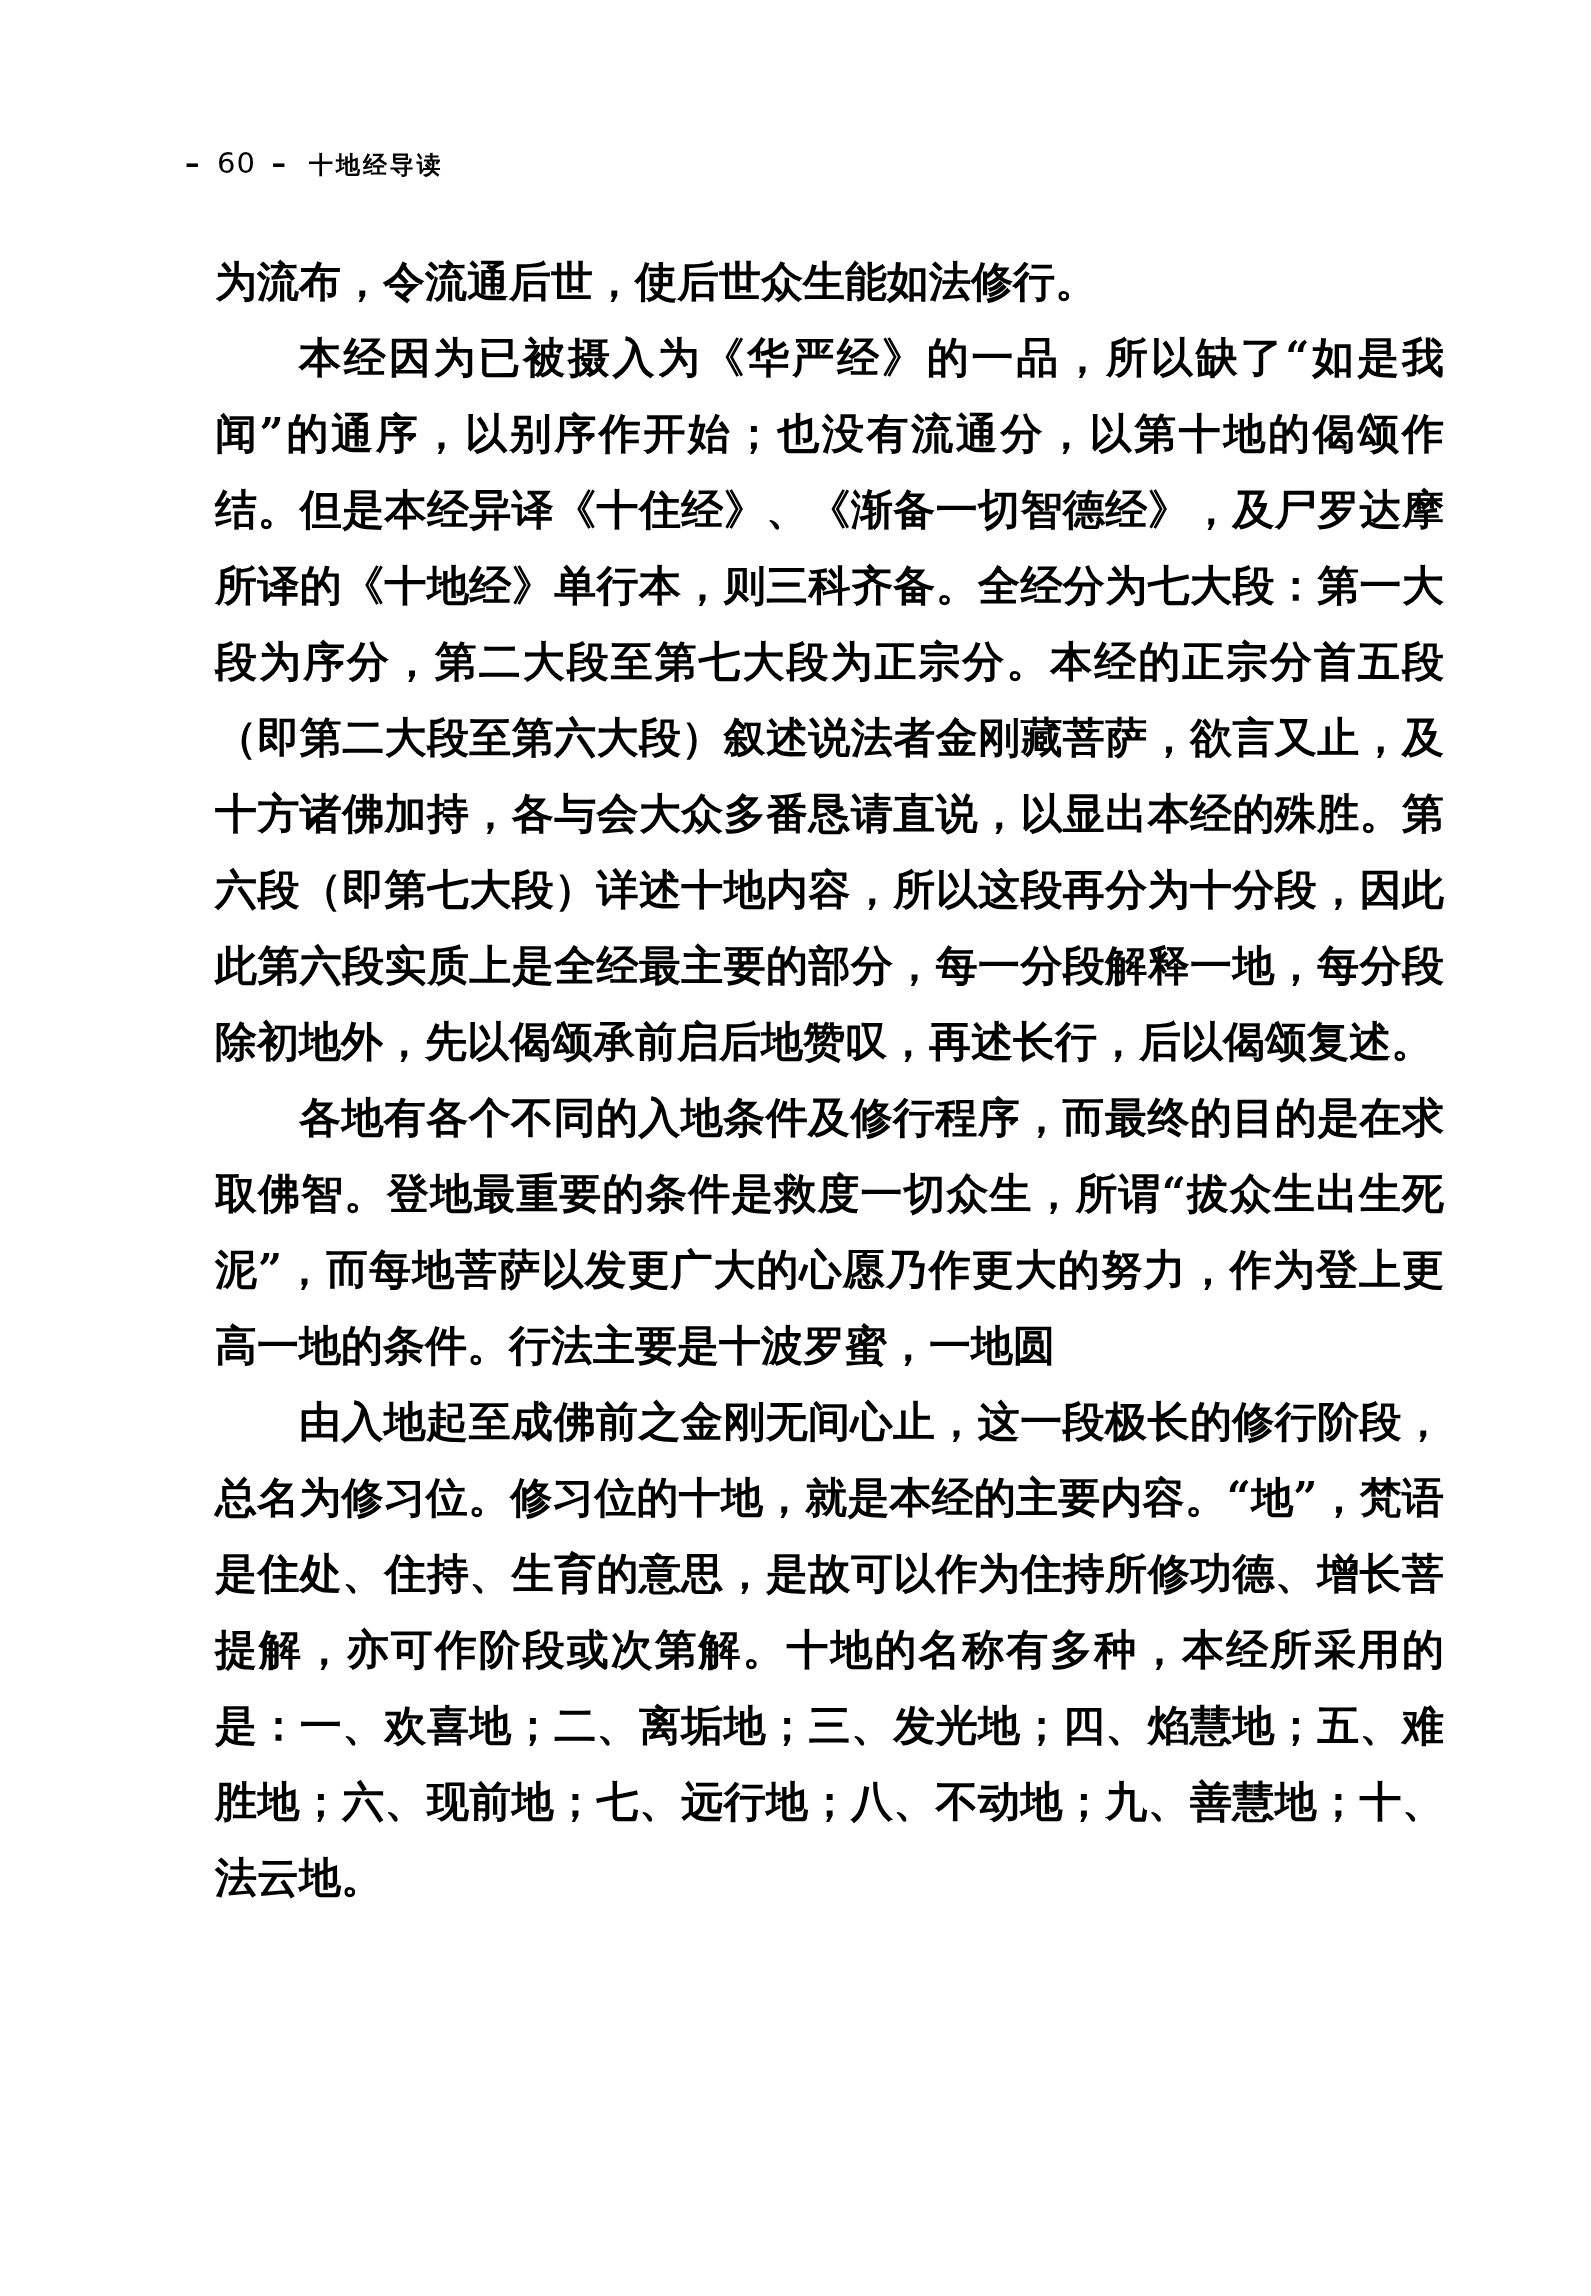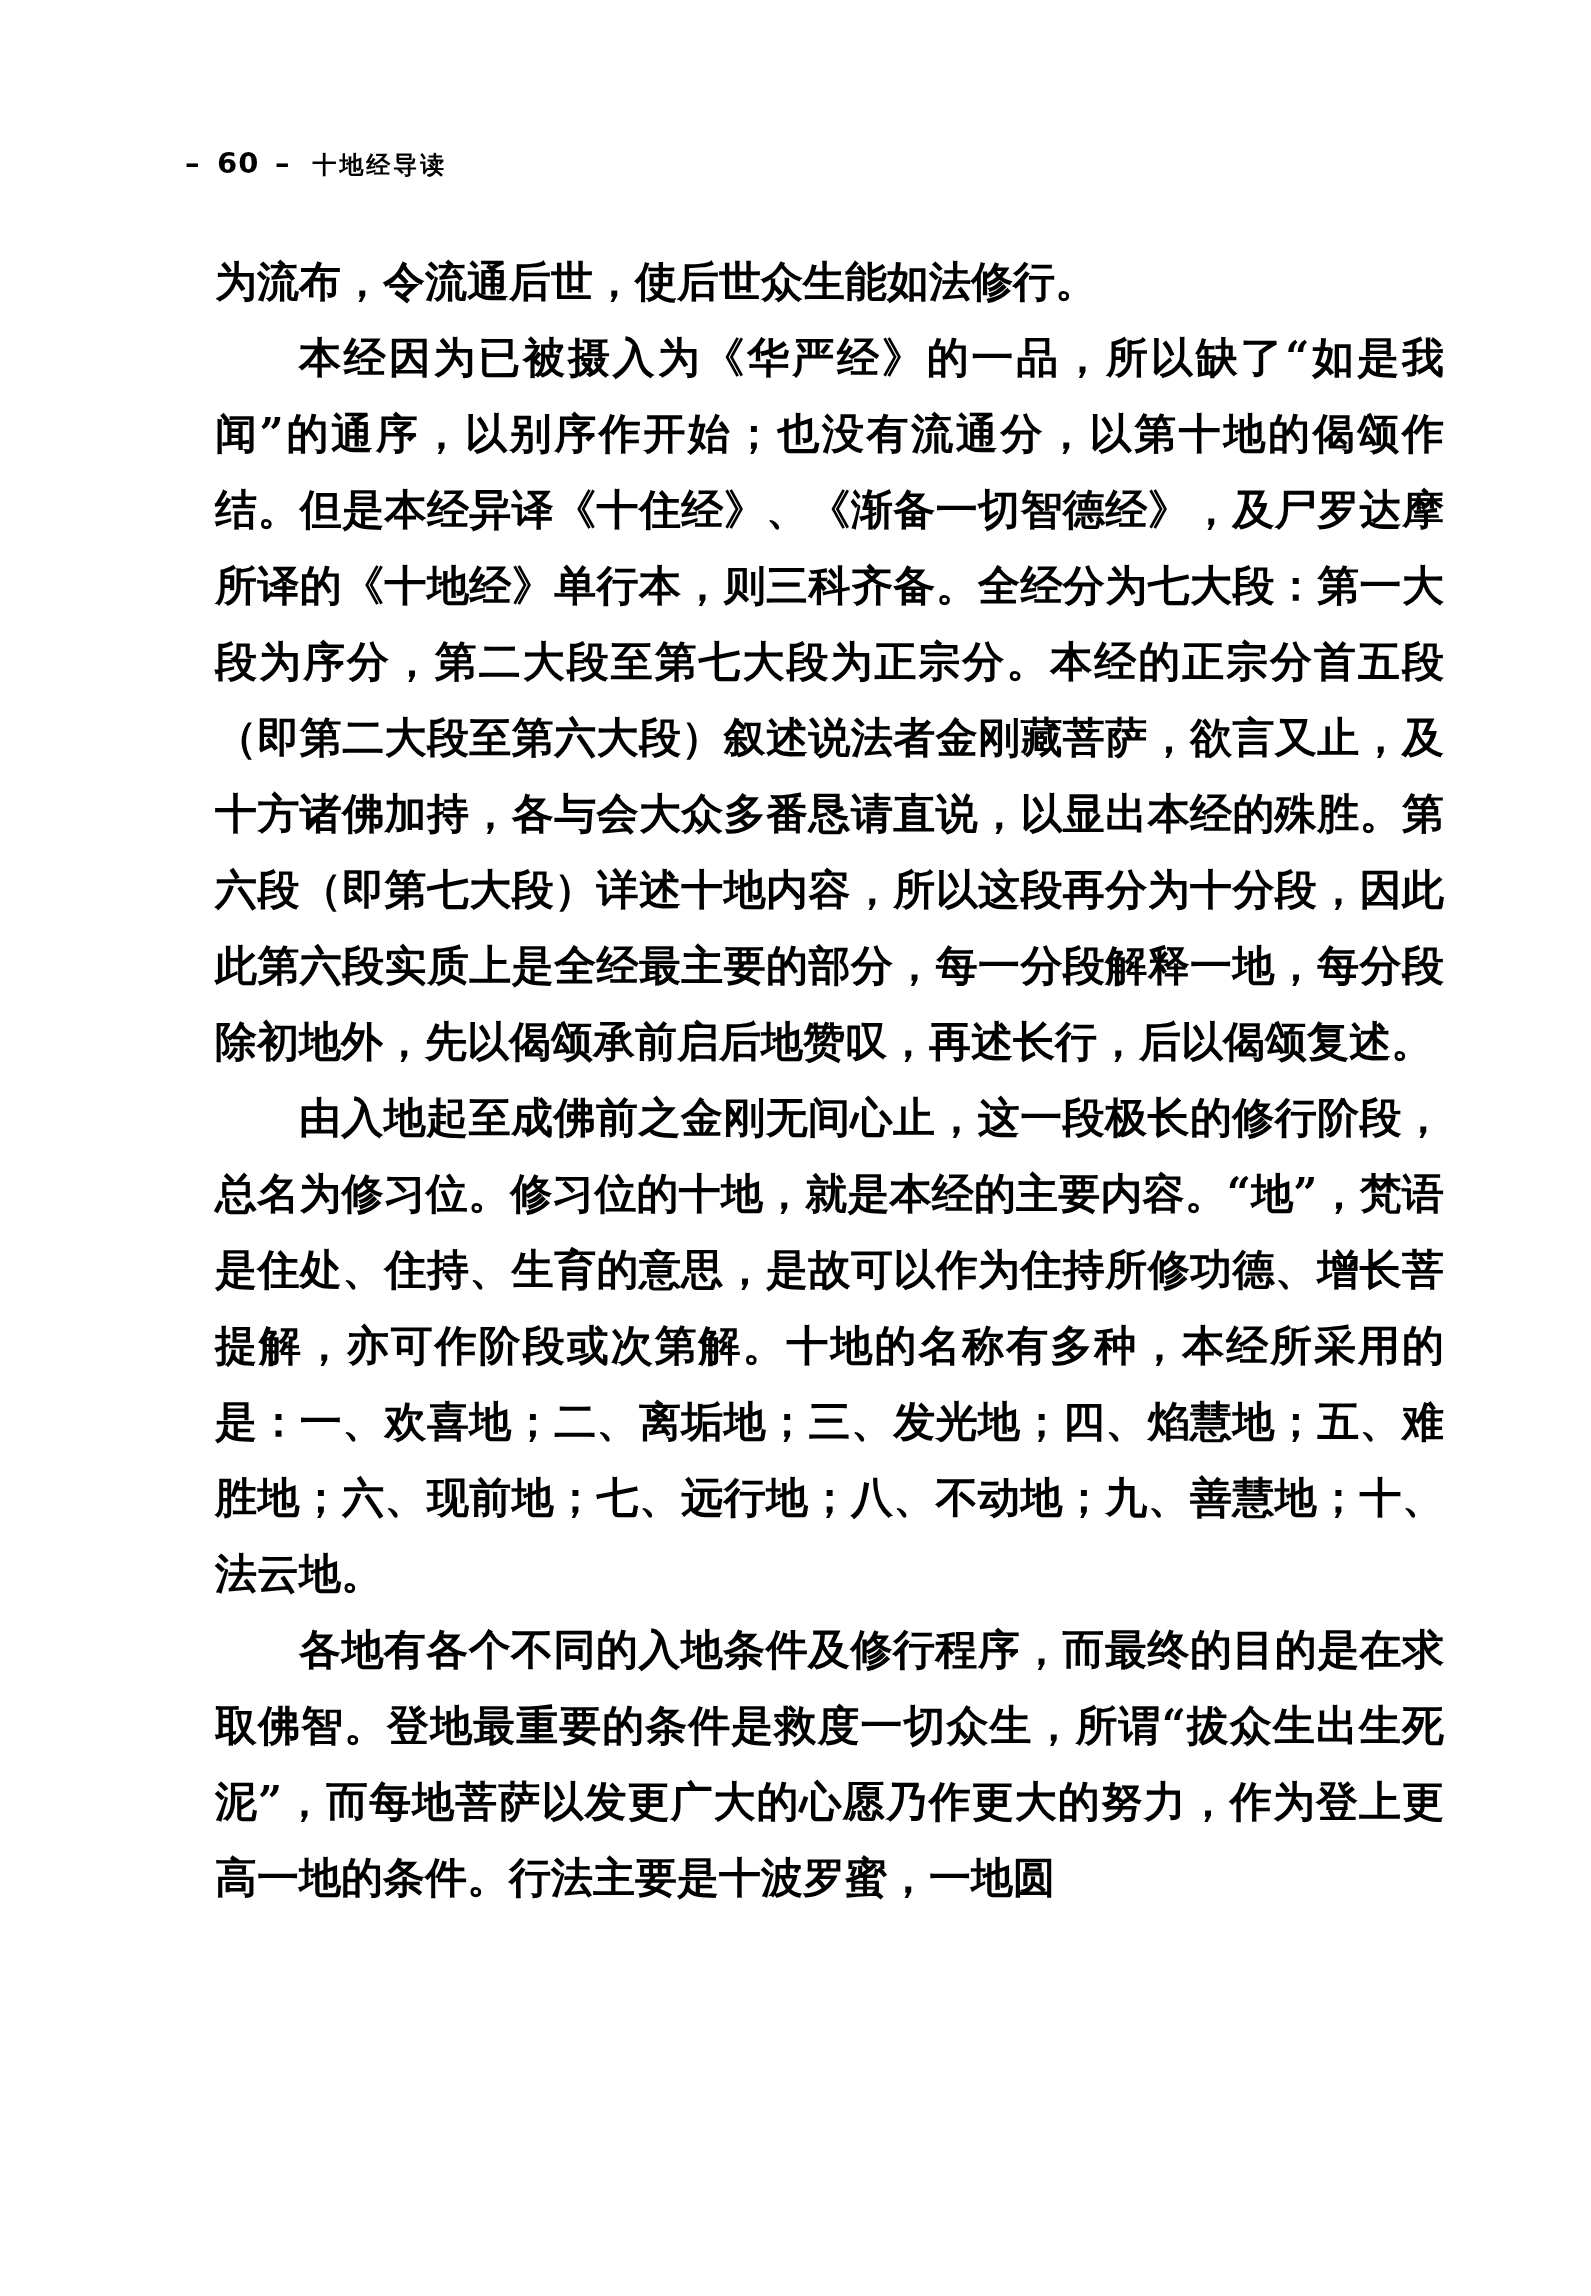--- a/index.html
+++ b/index.html
@@ -35,21 +35,21 @@
     font-family: "DejaVu Sans", "Liberation Sans", sans-serif;
     font-weight: bold;
   }
   .header .dash {
     font-weight: bold;
     font-size: 29px;
   }
   .header .pageno {
     margin: 0 15.6px;
     font-size: 29px;
-    font-weight: bold;
+    font-weight: normal;
     letter-spacing: 1px;
     text-align: center;
   }
   .header .title {
     margin-left: 21px;
     font-size: 24px;
     font-weight: bold;
     letter-spacing: 2.9px;
   }
   .content {
@@ -81,18 +81,18 @@
   <div class="header">
     <span class="dash">–</span>
     <span class="pageno">60</span>
     <span class="dash">–</span>
     <span class="title">十地经导读</span>
   </div>
 
   <div class="content">
     <p class="para">为流布，令流通后世，使后世众生能如法修行。</p>
     <p class="para indent">本经因为已被摄入为《华严经》的一品，所以缺了“如是我闻”的通序，以别序作开始；也没有流通分，以第十地的偈颂作结。但是本经异译《十住经》、《渐备一切智德经》，及尸罗达摩所译的《十地经》单行本，则三科齐备。全经分为七大段：第一大段为序分，第二大段至第七大段为正宗分。本经的正宗分首五段（即第二大段至第六大段）叙述说法者金刚藏菩萨，欲言又止，及十方诸佛加持，各与会大众多番恳请直说，以显出本经的殊胜。第六段（即第七大段）详述十地内容，所以这段再分为十分段，因此此第六段实质上是全经最主要的部分，每一分段解释一地，每分段除初地外，先以偈颂承前启后地赞叹，再述长行，后以偈颂复述。</p>
+    <p class="para indent">各地有各个不同的入地条件及修行程序，而最终的目的是在求取佛智。登地最重要的条件是救度一切众生，所谓“拔众生出生死泥”，而每地菩萨以发更广大的心愿乃作更大的努力，作为登上更高一地的条件。行法主要是十波罗蜜，一地圆</p>
     <p class="para indent">由入地起至成佛前之金刚无间心止，这一段极长的修行阶段，总名为修习位。修习位的十地，就是本经的主要内容。“地”，梵语是住处、住持、生育的意思，是故可以作为住持所修功德、增长菩提解，亦可作阶段或次第解。十地的名称有多种，本经所采用的是：一、欢喜地；二、离垢地；三、发光地；四、焰慧地；五、难胜地；六、现前地；七、远行地；八、不动地；九、善慧地；十、法云地。</p>
-    <p class="para indent">各地有各个不同的入地条件及修行程序，而最终的目的是在求取佛智。登地最重要的条件是救度一切众生，所谓“拔众生出生死泥”，而每地菩萨以发更广大的心愿乃作更大的努力，作为登上更高一地的条件。行法主要是十波罗蜜，一地圆</p>
   </div>
 
 </div>
 
 
 </body></html>

